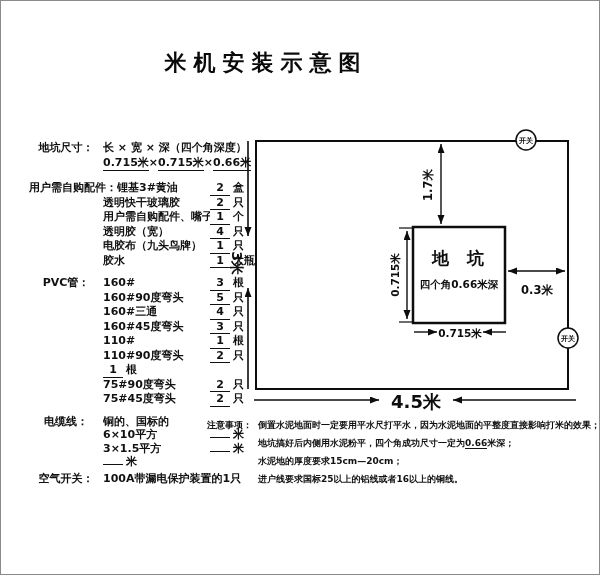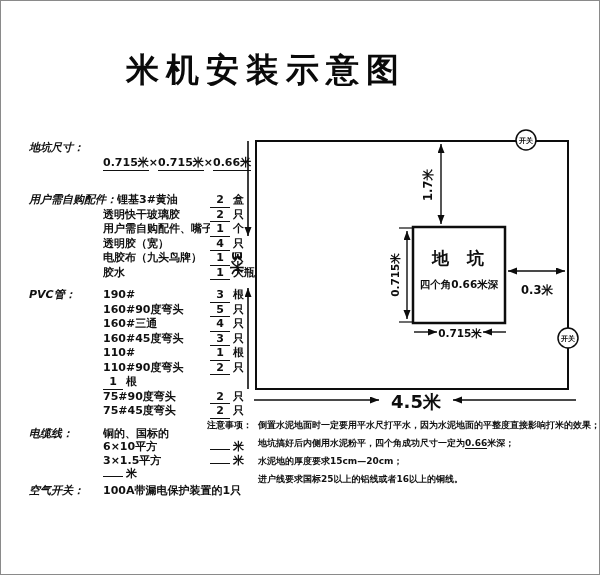--- a/index.html
+++ b/index.html
@@ -1,29 +1,29 @@
 <!DOCTYPE html>
 <html><head>
 <meta charset="utf-8">
 <style>
   html,body{margin:0;padding:0;background:#fff;}
   body{width:600px;height:575px;position:relative;font-family:"DejaVu Sans","Liberation Sans",sans-serif;color:#111;}
   .canvas{position:absolute;left:0;top:0;width:600px;height:575px;border:1px solid #8a8a8a;box-sizing:border-box;background:#fff;overflow:hidden;}
   .title{position:absolute;left:0;top:47px;width:530px;margin:0;text-align:center;
-         font-size:33px;font-weight:bold;letter-spacing:7px;color:#0a0a0a;white-space:nowrap;}
+         font-size:22px;font-weight:bold;letter-spacing:7px;color:#0a0a0a;white-space:nowrap;}
   
   .left-panel{position:absolute;left:28px;top:139px;width:232px;font-size:11px;font-weight:bold;}
   .row{display:flex;align-items:baseline;line-height:13.5px;white-space:nowrap;}
   .row.pit{line-height:15px;}
-  .lbl{flex:0 0 74px;text-align:left;font-style:italic;}
+  .lbl{flex:0 0 74px;text-align:center;}
   .name{flex:1 1 auto;overflow:hidden;}
   .qty{flex:0 0 auto;min-width:20px;text-align:center;border-bottom:1px solid #111;margin-right:3px;}
   .unit{flex:0 0 28px;}
   .indent{padding-left:74px;}
-  .section{margin-top:22px;}
+  .section{margin-top:10px;}
   .section + .section{margin-top:8px;}
   .air{margin-top:3px;}
   .u{border-bottom:1px solid #111;}
   
   .diagram{position:absolute;left:225px;top:115px;}
   .diagram text{font-family:"DejaVu Sans","Liberation Sans",sans-serif;font-weight:bold;fill:#0d0d0d;}
   .diagram line, .diagram rect, .diagram circle{stroke:#0d0d0d;}
   
   .notes{position:absolute;left:243px;top:415px;width:356px;font-size:9px;font-weight:bold;display:flex;justify-content:flex-end;}
   .notes-label{flex:0 0 51px;line-height:18px;}
@@ -32,20 +32,21 @@
 </head>
 <body>
 
 <div class="canvas">
 
   <h1 class="title">米机安装示意图</h1>
 
   <div class="left-panel">
     <div class="row pit">
       <span class="lbl">地坑尺寸：</span>
+      <span class="name">长 × 宽 × 深（四个角深度）</span>
     </div>
     <div class="row pit indent" id="pit-values">
         <span class="u">0.715米</span>
         <span> × </span>
         <span class="u">0.715米</span>
         <span> ×</span>
         <span class="u">0.66米</span>
       </div>
     <div id="sections">
         <div class="section">
@@ -82,21 +83,21 @@
           <div class="row">
             <span class="lbl"></span>
             <span class="name">胶水</span>
             <span class="qty">1</span>
             <span class="unit">大瓶</span>
           </div>
         </div>
         <div class="section">
           <div class="row">
             <span class="lbl">PVC管：</span>
-            <span class="name">190#</span>
+            <span class="name">160#</span>
             <span class="qty">3</span>
             <span class="unit">根</span>
           </div>
           <div class="row">
             <span class="lbl"></span>
             <span class="name">160#90度弯头</span>
             <span class="qty">5</span>
             <span class="unit">只</span>
           </div>
           <div class="row">

